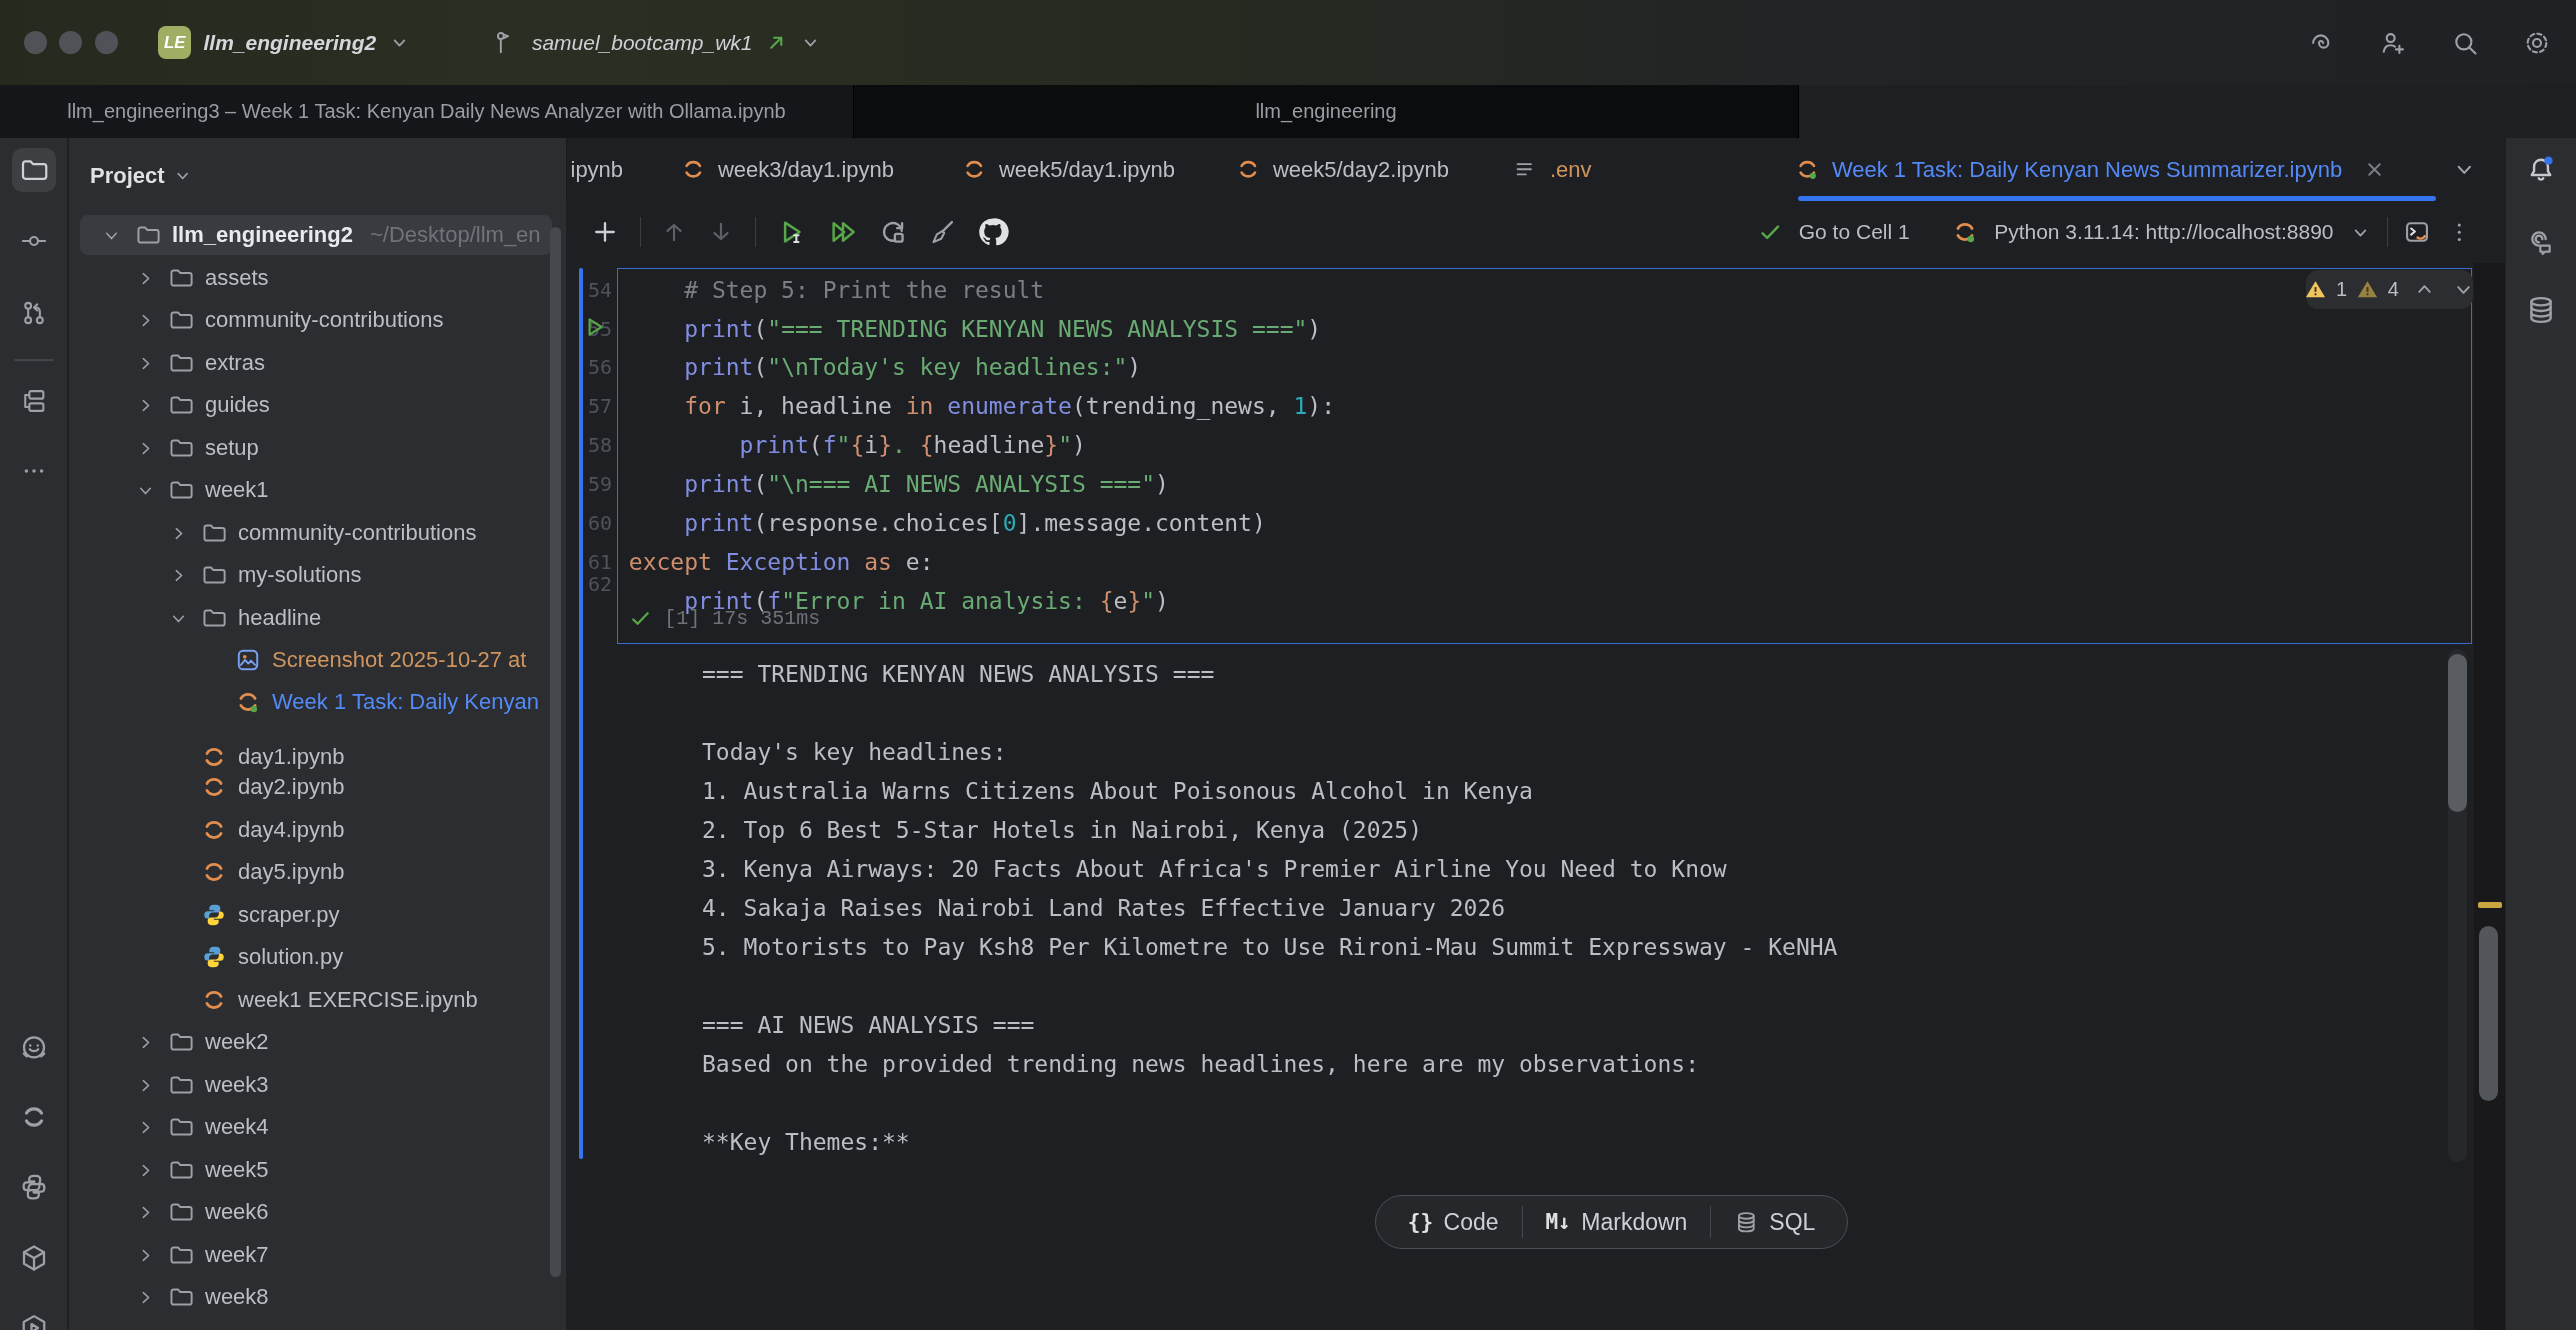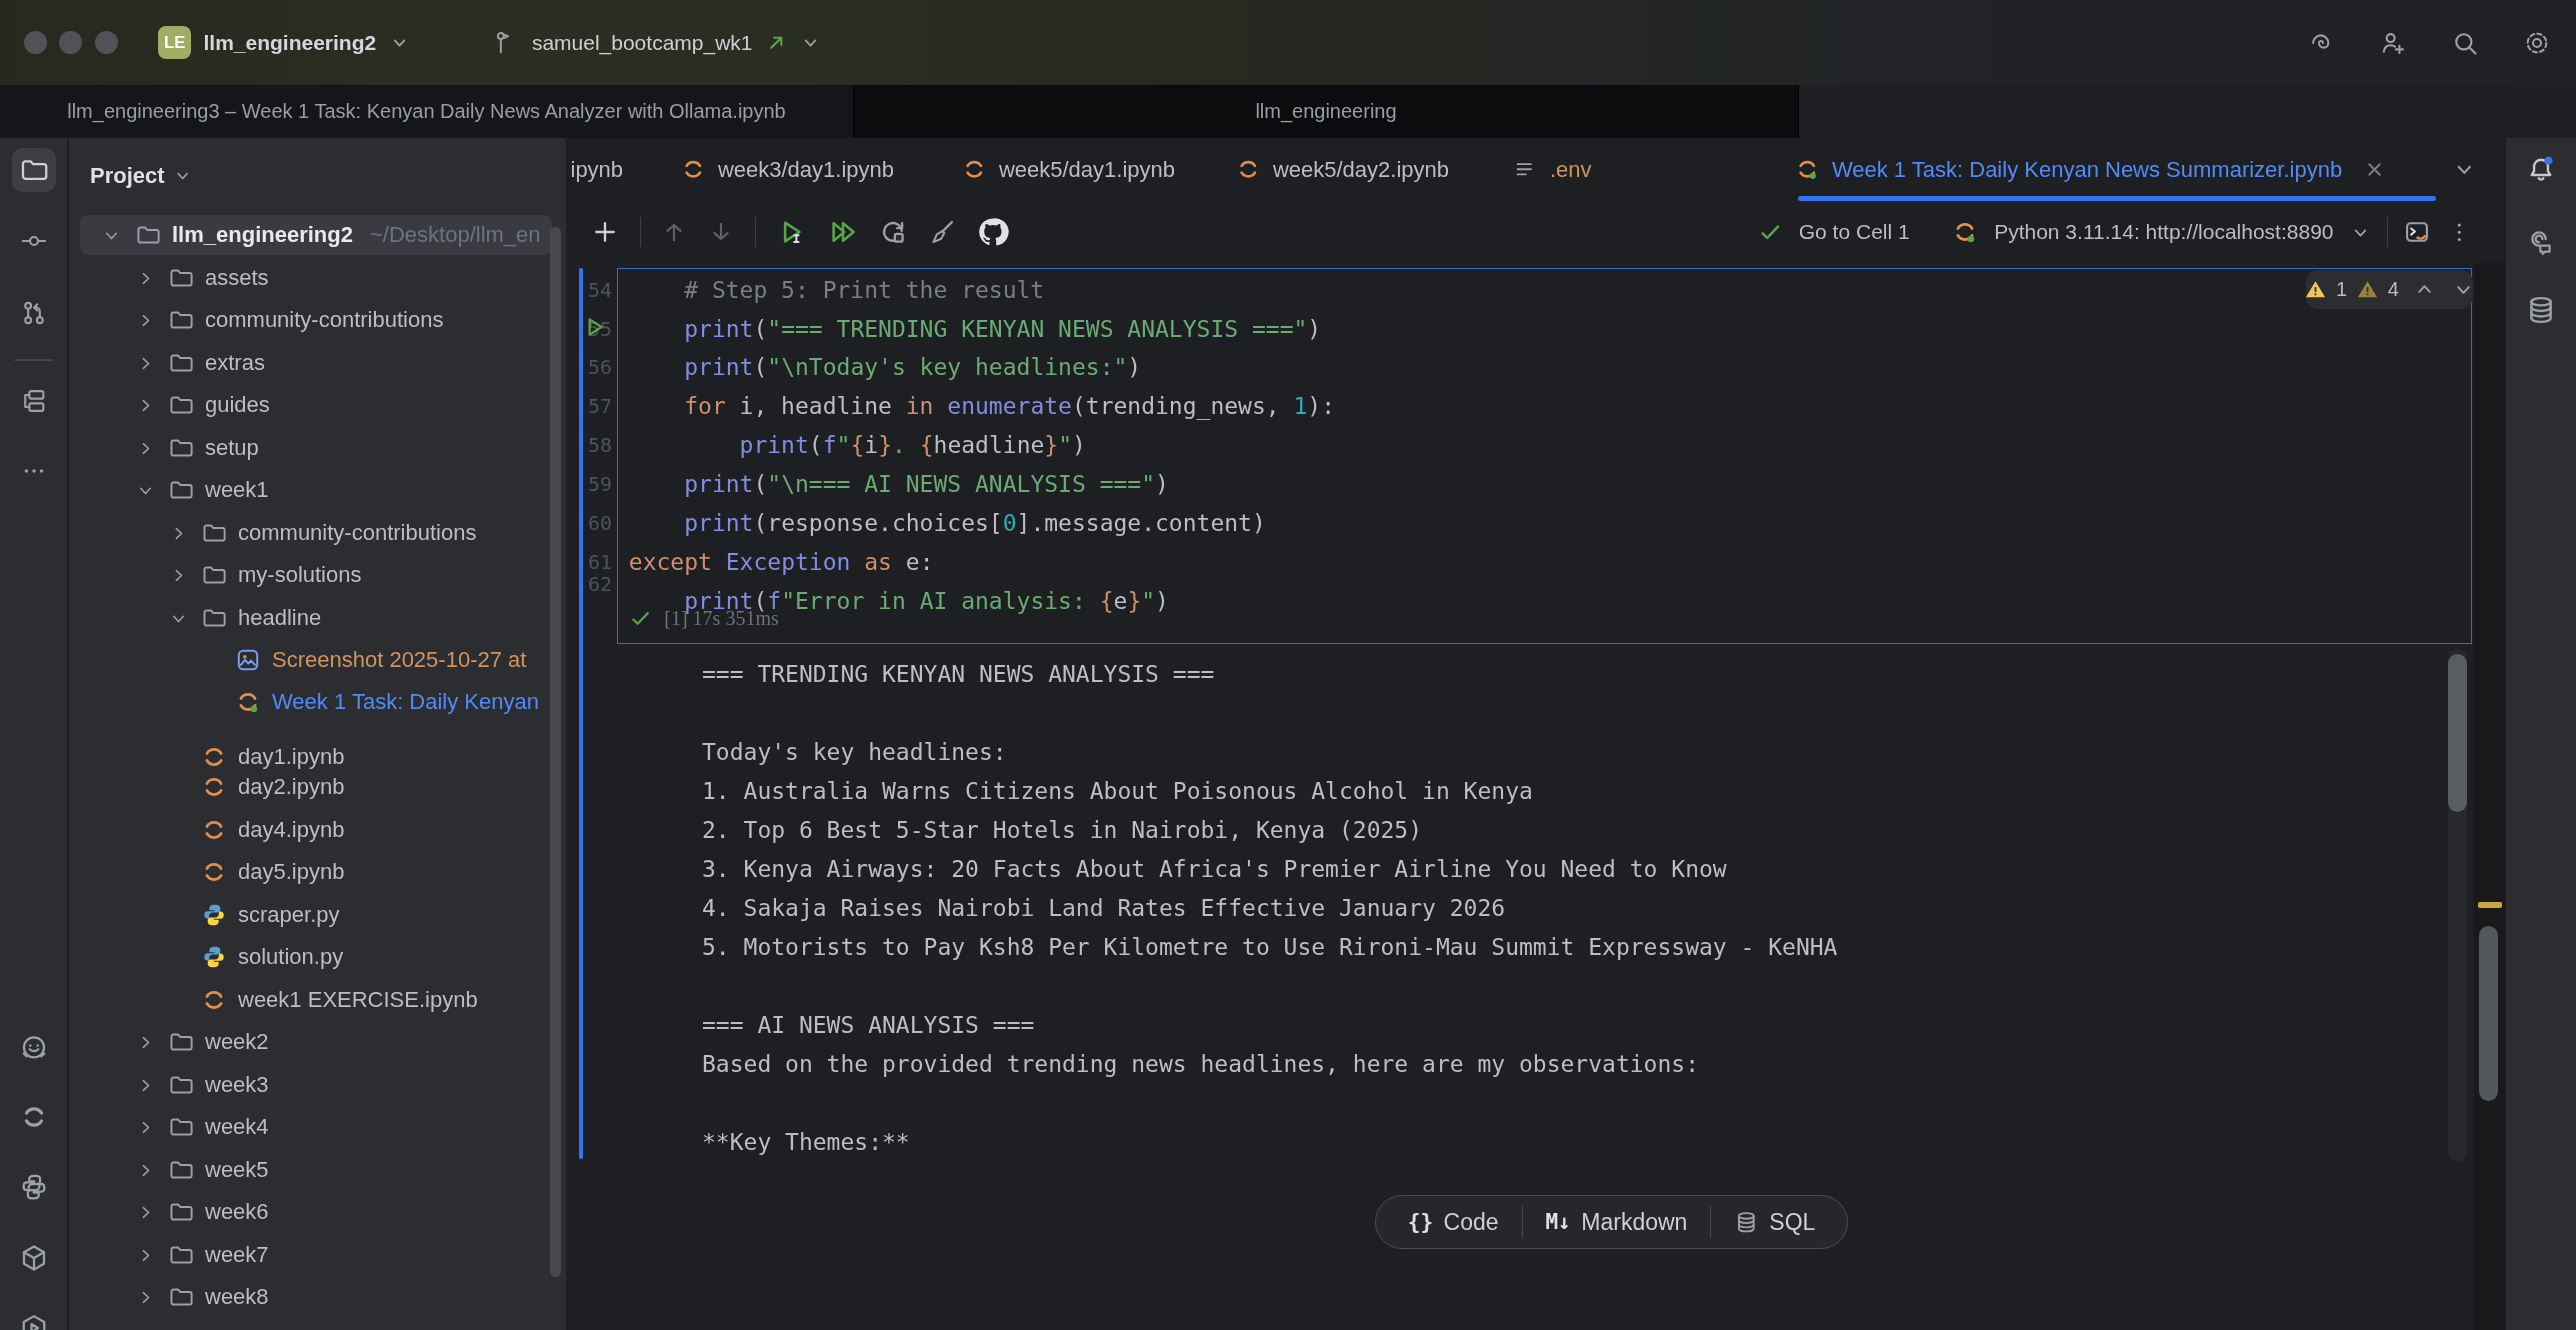--- a/index.html
+++ b/index.html
@@ -55,21 +55,21 @@
   .cellbar{ left:579px; top:268px; width:4.4px; height:891px; background:#3574f0; border-radius:1.8px; }
   .cellframe{ left:617px; top:268px; width:1855px; height:376px; border:1.3px solid #3a6bd0; }
   .gutter{ left:566px; top:268px; width:46px; }
   .gnum{ position:absolute; right:0; width:46px; text-align:right; font-family:"DejaVu Sans Mono",monospace; font-size:20px; color:#4e525b; line-height:39px; }
   .runarrow{ position:absolute; left:16px; }
   .code{ left:620px; top:268px; width:1848px; }
   .cline{ position:absolute; left:8.8px; white-space:pre; font-family:"DejaVu Sans Mono",monospace; font-size:23px; line-height:39px; }
   .t-v{ color:#bcbec4; } .t-c{ color:#7a7e85; } .t-s{ color:#6aab73; }
   .t-k{ color:#cf8e6d; } .t-b{ color:#818ee0; } .t-n{ color:#2aacb8; } .t-o{ color:#cf8e6d; }
   .cstatus{ position:absolute; left:629px; top:607px; display:flex; gap:12.3px; align-items:center;
-    font-family:Liberation Serif, serif; font-size:20px; color:#6e7178; }
+    font-family:Liberation Mono, monospace; font-size:20px; color:#6e7178; }
 
   .inspections{ left:2306px; top:270px; width:167px; height:39px; background:#2b2d30; border-radius:12.3px;
     display:flex; align-items:center; justify-content:center; gap:8.8px; font-size:20px; color:#bcbec4; }
 
   
   .output{ left:702px; top:655px; font-family:"DejaVu Sans Mono",monospace; font-size:23px;
     line-height:39px; color:#bcbec4; white-space:pre; }
   .out-scroll-track{ left:2448px; top:649px; width:19.3px; height:513px; background:#27282b; border-radius:9.7px; }
   .out-scroll-thumb{ left:2448px; top:654px; width:19.3px; height:158px; background:#595c61; border-radius:9.7px; }
   .errstripe{ left:2474px; top:263px; width:31px; height:1067px; background:#19191c; }
@@ -81,21 +81,21 @@
     background:#26272a; display:flex; align-items:center; padding:0 8.8px; }
   .pill .item{ display:flex; align-items:center; gap:10.5px; padding:0 23px; font-size:23px; color:#ced0d6; height:100%; }
   .pill .sep{ width:0.9px; height:32px; background:#45474c; }
   .pill .glyph{ font-family:"DejaVu Sans Mono",monospace; font-weight:bold; font-size:21px; color:#dfe1e5; }
 </style>
 </head>
 <body>
 
 <div id="app">
 
-  <div class="abs titlebar row" style="padding-left:24px; gap:12.3px;">
+  <div class="abs titlebar row" style="padding-left:24px; gap:12.3px;font-style:italic;">
     <span class="tl"></span>
     <span class="tl"></span>
     <span class="tl"></span>
     <span style="width:16px"></span>
     <span class="badge">LE</span>
     <span class="tbtext">llm_engineering2</span>
     <span id="chev1">
         <svg width="21" height="21" viewBox="0 0 24 24" fill="none" stroke="#9da0a6" stroke-width="1.8" stroke-linecap="round" stroke-linejoin="round">
           <path stroke="#9da0a6" stroke-width="2" d="M6.5 9.5l5.5 6 5.5-6"></path>
         </svg>

